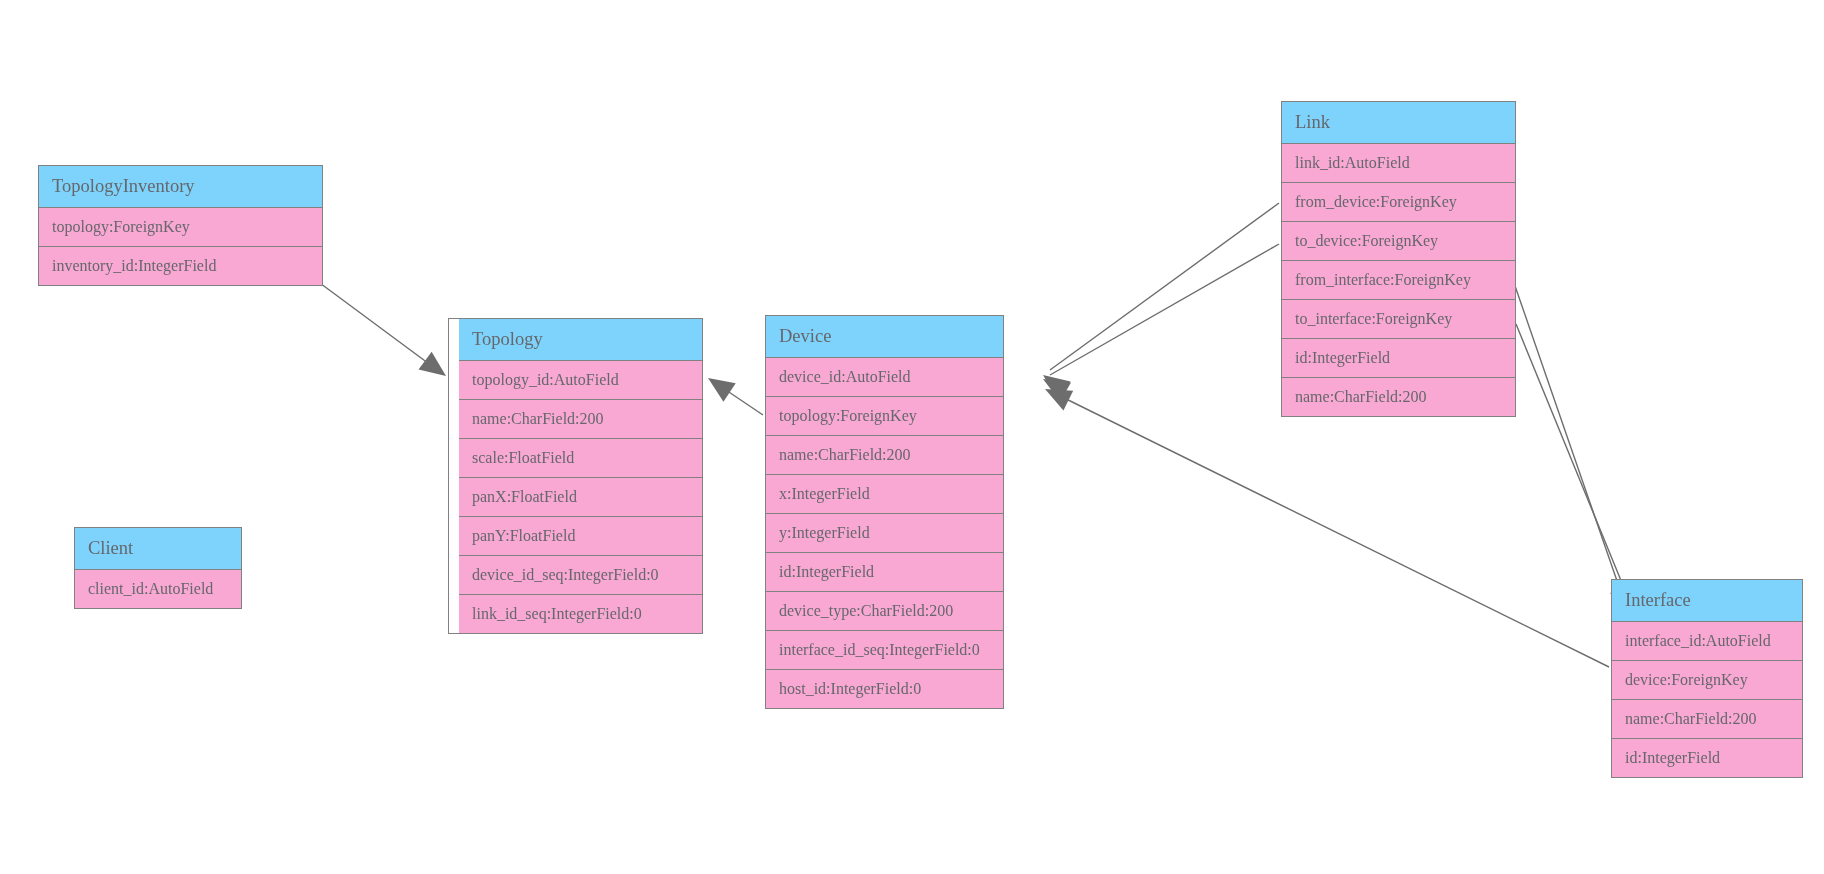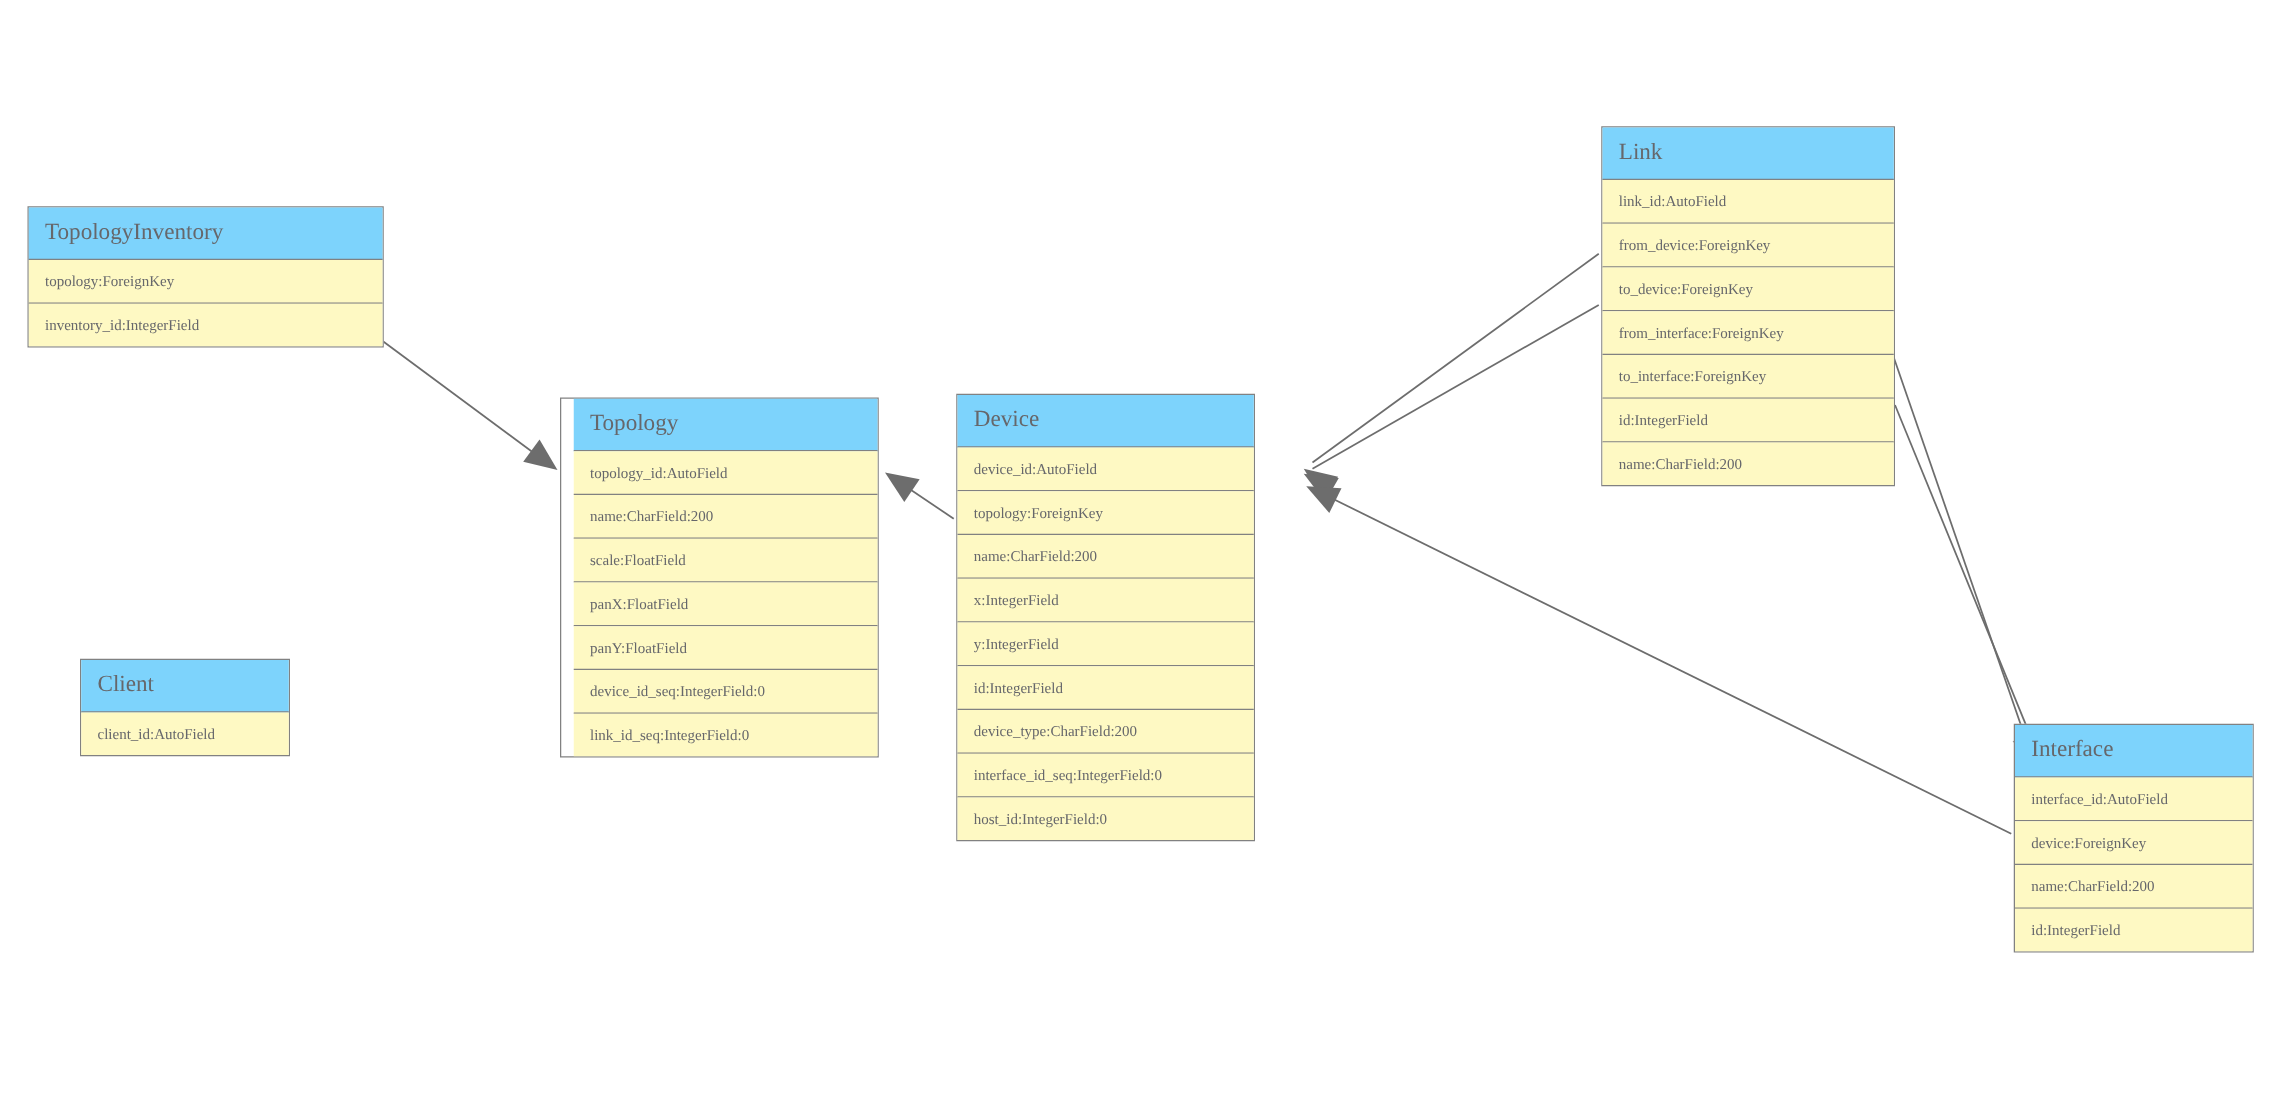--- a/index.html
+++ b/index.html
@@ -41,25 +41,25 @@
     color: #66676b;
     font-size: 18.5px;
     line-height: 1;
     padding: 11px 0 11px 13px;
     white-space: nowrap;
   }
   .entity-row {
     box-sizing: border-box;
     border-bottom: 1px solid #818181;
     color: #66676b;
-    font-size: 12px;
+    font-size: 16px;
     line-height: 1;
     padding: 11px 0 11px 13px;
     white-space: nowrap;
-    background: #fef9c3;
+    background: #f9a8d4;
   }
   .entity-row:last-child {
     border-bottom: none;
   }
 </style>
 </head>
 <body>
 
 <div id="canvas">
 
@@ -88,26 +88,26 @@
         <path d="M 1514,283 L 1625,604" stroke="#6d6d6d" stroke-width="1.4" fill="none"></path>
         <polygon points="0,0 -26,-11 -26,11" fill="#6d6d6d" transform="translate(1629,614) rotate(70.9)"></polygon>
       </g>
       <g>
         <path d="M 1516,324 L 1631,605" stroke="#6d6d6d" stroke-width="1.4" fill="none"></path>
         <polygon points="0,0 -26,-11 -26,11" fill="#6d6d6d" transform="translate(1635,615) rotate(67.7)"></polygon>
       </g>
     </svg>
 
   <div id="entity-layer">
-      <div class="entity" style="left: 22px; top: 165px; width: 285px;">
+      <div class="entity" style="left: 38px; top: 165px; width: 285px;">
         <div class="entity-header">TopologyInventory</div>
         <div class="entity-row">topology:ForeignKey</div>
         <div class="entity-row">inventory_id:IntegerField</div>
       </div>
-      <div class="entity" style="left: 64px; top: 527px; width: 168px;">
+      <div class="entity" style="left: 74px; top: 527px; width: 168px;">
         <div class="entity-header">Client</div>
         <div class="entity-row">client_id:AutoField</div>
       </div>
       <div class="entity" style="left: 448px; top: 318px; width: 255px; padding-left: 10px;">
         <div class="entity-header">Topology</div>
         <div class="entity-row">topology_id:AutoField</div>
         <div class="entity-row">name:CharField:200</div>
         <div class="entity-row">scale:FloatField</div>
         <div class="entity-row">panX:FloatField</div>
         <div class="entity-row">panY:FloatField</div>

